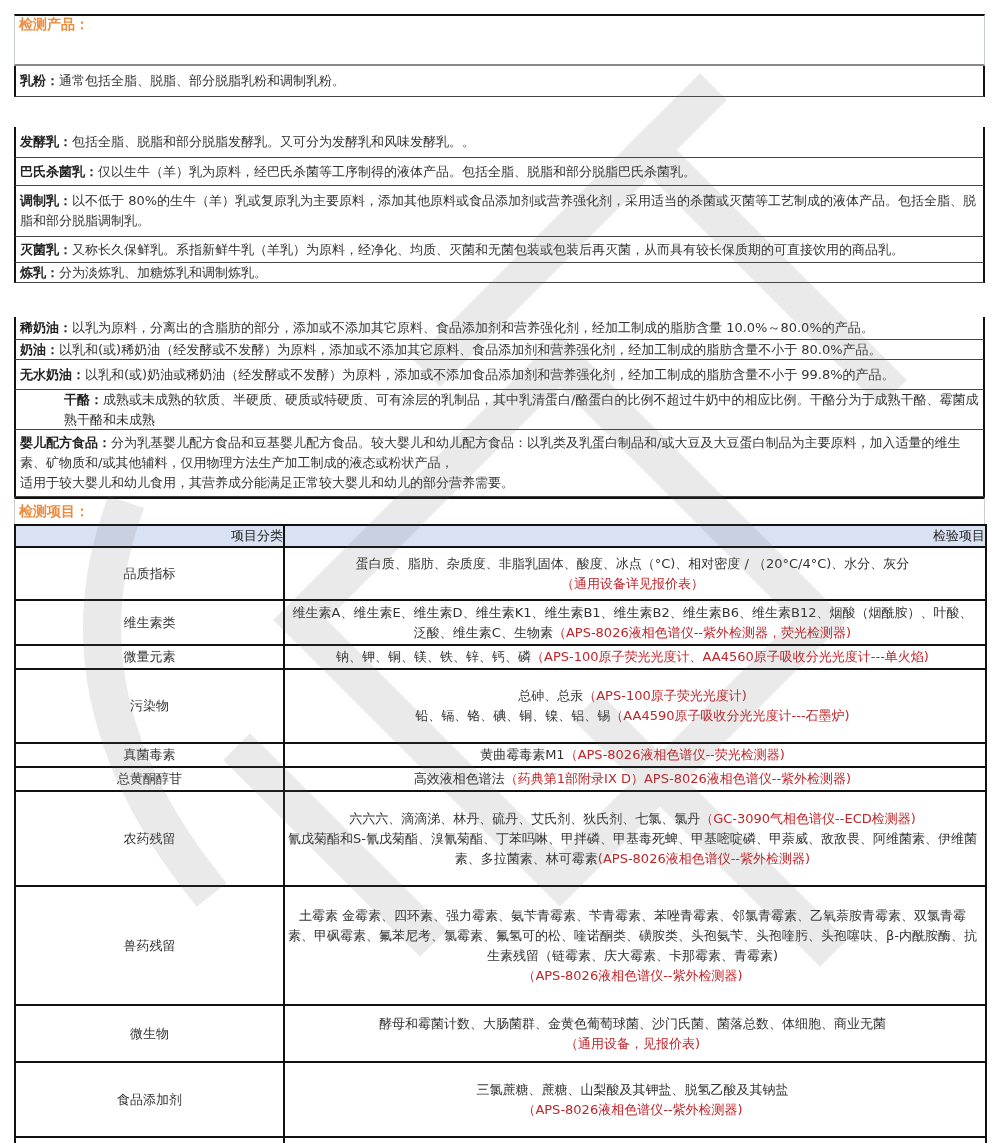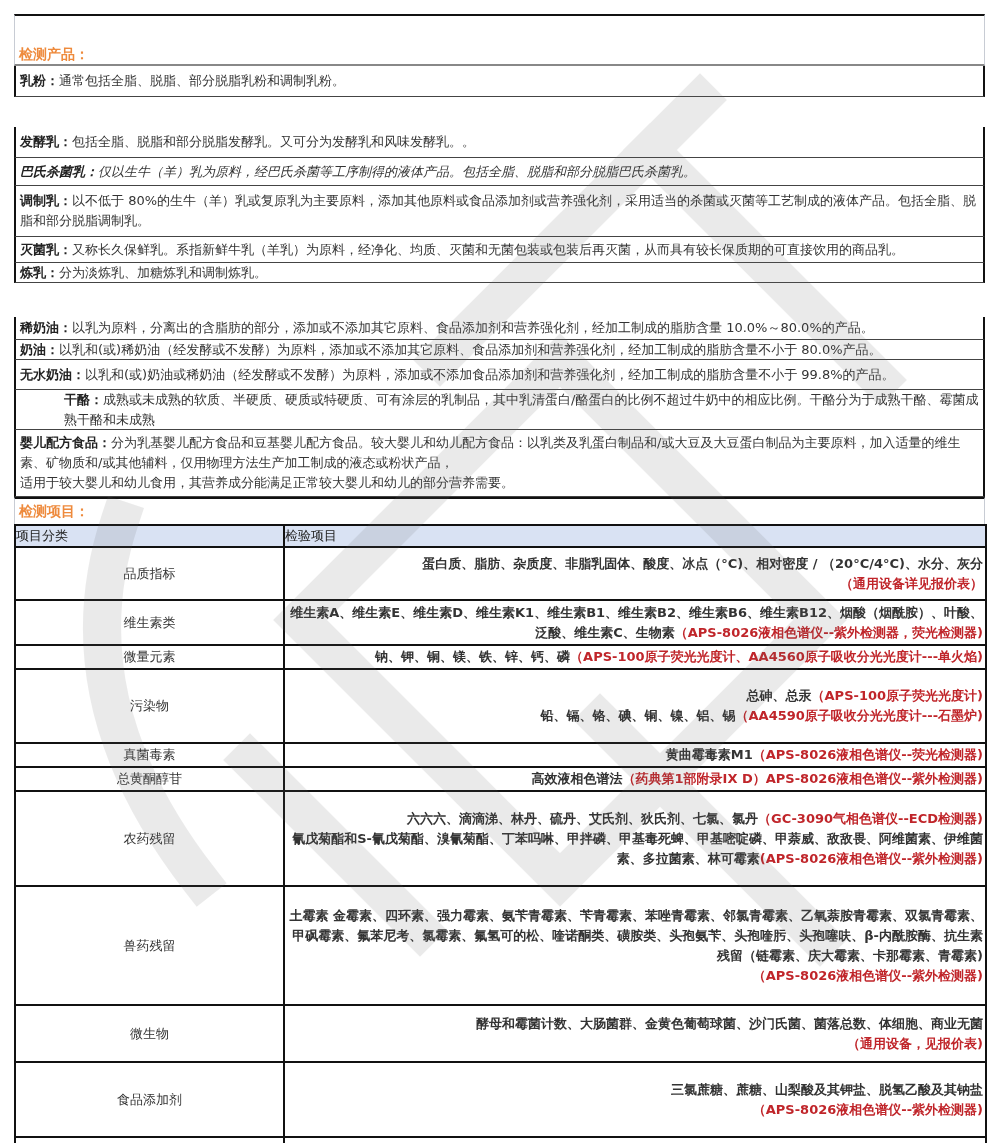--- a/index.html
+++ b/index.html
@@ -10,21 +10,21 @@
   }
   .watermark {
     position: absolute; left: 0; top: 0; width: 1000px; height: 1143px;
     pointer-events: none; z-index: 5; opacity: 0.13;
   }
   .wrap {
     position: absolute; left: 14px; top: 14px; width: 971px;
   }
   .section-head {
     height: 52px; border: 1px solid #c8ccd4; border-top: 2px solid #111;
-    border-bottom: 2px solid #888; display: flex; align-items: flex-end;
+    border-bottom: 2px solid #888; display: flex; align-items: flex-start;
     padding-left: 4px; box-sizing: border-box;
   }
   .section-head .t, .sub-head .t {
     color: #ee8a3c; font-weight: bold; font-size: 14px;
   }
   .prod-row {
     border-left: 2px solid #111; border-right: 2px solid #111;
     border-bottom: 1.5px solid #444; box-sizing: border-box;
     padding: 0 4px; display: flex; align-items: center;
     line-height: 20px; font-size: 13px; color: #333;
@@ -37,24 +37,24 @@
   }
   table.tests {
     width: 971px; border-collapse: collapse; table-layout: fixed;
     font-size: 13px; color: #333;
   }
   table.tests th, table.tests td {
     border: 2px solid #111; box-sizing: border-box; line-height: 20px;
   }
   table.tests th {
     background: #d9e2f3; font-weight: normal; height: 22px; padding: 0;
-    text-align: left; color: #222;
+    text-align: right; color: #222;
   }
   table.tests td.cat { text-align: center; vertical-align: middle; }
-  table.tests td.det { text-align: right; vertical-align: middle; padding: 0 2px 0 3px; font-weight: bold; }
+  table.tests td.det { text-align: center; vertical-align: middle; padding: 0 8px 0 3px; }
   .red { color: #c0252a; }
   .line { display: block; }
 </style>
 </head>
 <body>
 
 <svg class="watermark" viewBox="0 0 1000 1143">
   <g fill="none" stroke="#666" stroke-width="38" stroke-linecap="square">
     <path d="M300 620 L560 360 L820 620 L560 880 Z"></path>
     <path d="M440 360 L700 100"></path>
@@ -71,21 +71,21 @@
     <span class="t">检测产品：</span>
   </div>
 
   <div id="products">
       <div class="prod-row" style="height: 31px;">
         <div><span class="k">乳粉：</span><span>通常包括全脂、脱脂、部分脱脂乳粉和调制乳粉。</span></div>
       </div>
       <div class="prod-row" style="height: 31px; margin-top: 30px;">
         <div><span class="k">发酵乳：</span><span>包括全脂、脱脂和部分脱脂发酵乳。又可分为发酵乳和风味发酵乳。。</span></div>
       </div>
-      <div class="prod-row" style="height: 28px; font-style: italic;">
+      <div class="prod-row" style="height: 28px;">
         <div><span class="k">巴氏杀菌乳：</span><span>仅以生牛（羊）乳为原料，经巴氏杀菌等工序制得的液体产品。包括全脂、脱脂和部分脱脂巴氏杀菌乳。</span></div>
       </div>
       <div class="prod-row" style="height: 51px;">
         <div><span class="k">调制乳：</span><span>以不低于 80%的生牛（羊）乳或复原乳为主要原料，添加其他原料或食品添加剂或营养强化剂，采用适当的杀菌或灭菌等工艺制成的液体产品。包括全脂、脱脂和部分脱脂调制乳。</span></div>
       </div>
       <div class="prod-row" style="height: 26px;">
         <div><span class="k">灭菌乳：</span><span>又称长久保鲜乳。系指新鲜牛乳（羊乳）为原料，经净化、均质、灭菌和无菌包装或包装后再灭菌，从而具有较长保质期的可直接饮用的商品乳。</span></div>
       </div>
       <div class="prod-row" style="height: 20px;">
         <div><span class="k">炼乳：</span><span>分为淡炼乳、加糖炼乳和调制炼乳。</span></div>

